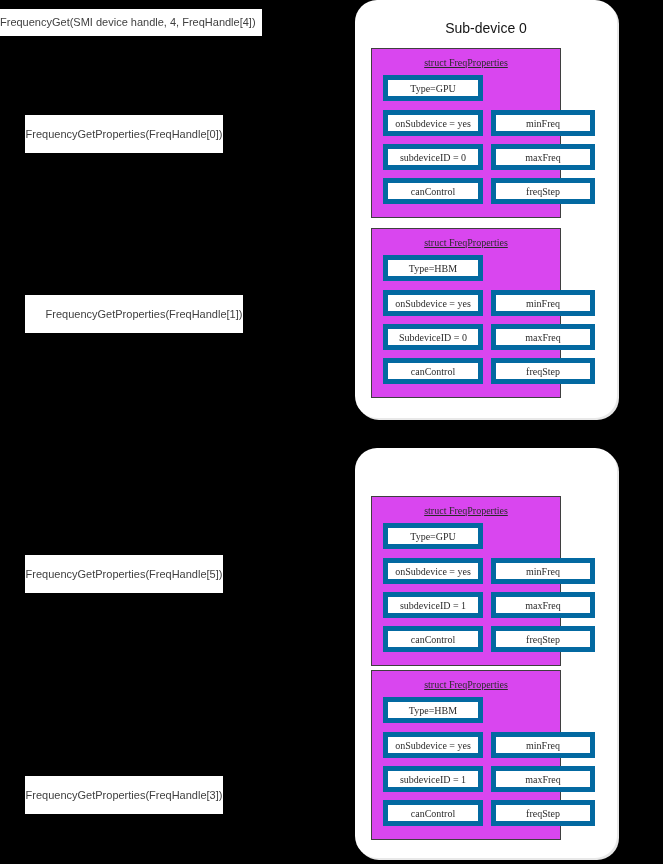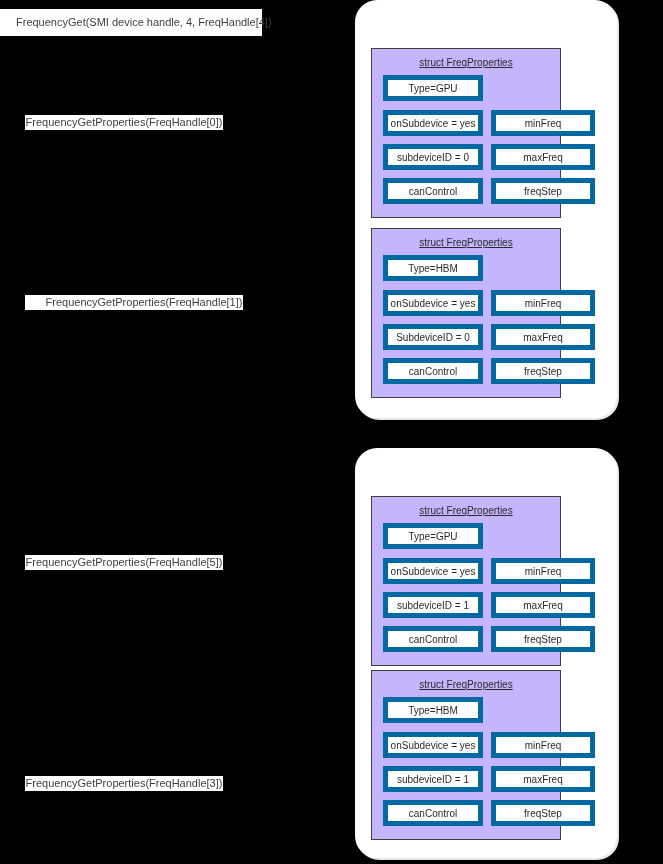--- a/index.html
+++ b/index.html
@@ -28,26 +28,26 @@
     justify-content: center;
     text-align: center;
     white-space: nowrap;
   }
   .call-label.top {
     left: 0px;
     top: 9px;
     width: 262px;
     height: 27px;
     justify-content: flex-start;
-    padding-left: 16px;
+    padding-left: 0;
     box-sizing: border-box;
   }
   .call-label.prop {
     width: 198px;
-    height: 15px;
+    height: 38px;
     left: 25px;
   }
   #lbl-h0 { top: 115px; }
   #lbl-h1 { top: 295px; padding-left: 20px; }
   #lbl-h2 { top: 555px; }
   #lbl-h3 { top: 776px; }
 
   
   .subdevice {
     position: absolute;
@@ -75,24 +75,25 @@
     font-size: 14px;
     color: #151515;
   }
   #subdev-0 .subdevice-title { top: 20px; }
   #subdev-1 .subdevice-title { top: 20px; }
 
   
   .struct {
     position: absolute;
     border: 1px solid #3f3f3f;
-    background: #c4b5fd;
+    background: #d946ef;
     box-sizing: border-box;
     width: 190px;
     left: 16px;
+    font-family: Liberation Serif, serif;
   }
   .struct-title {
     text-align: center;
     font-size: 10px;
     color: #2b2b2b;
     text-decoration: underline;
     margin-top: 8px;
     margin-bottom: 7px;
   }
   .struct-grid {
@@ -167,20 +168,21 @@
 <div class="call-label prop" id="lbl-h3">
   <span>FrequencyGetProperties(FreqHandle[3])</span>
 </div>
 
 <div class="arrow" id="arr-0"></div>
 <div class="arrow" id="arr-1"></div>
 <div class="arrow" id="arr-2"></div>
 <div class="arrow" id="arr-3"></div>
 
 <div class="subdevice" id="subdev-0">
+  <div class="subdevice-title">Sub-device 0</div>
 
   <div class="struct" id="struct-0">
     <div class="struct-title">struct FreqProperties</div>
     <div class="struct-grid">
       <div class="cell col-left row0">Type=GPU</div>
       <div class="cell col-left row1">onSubdevice = yes</div>
       <div class="cell col-left row2">subdeviceID = 0</div>
       <div class="cell col-left row3">canControl</div>
       <div class="cell col-right row1">minFreq</div>
       <div class="cell col-right row2">maxFreq</div>

